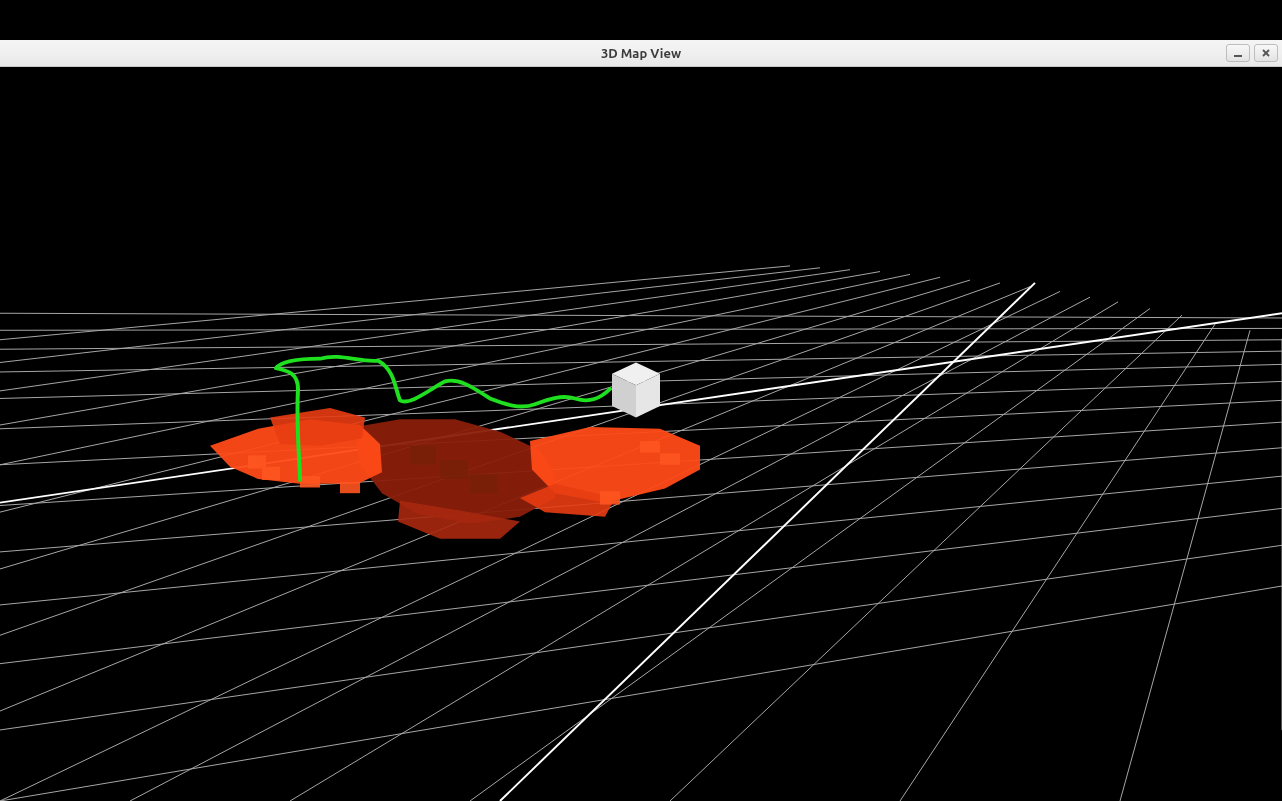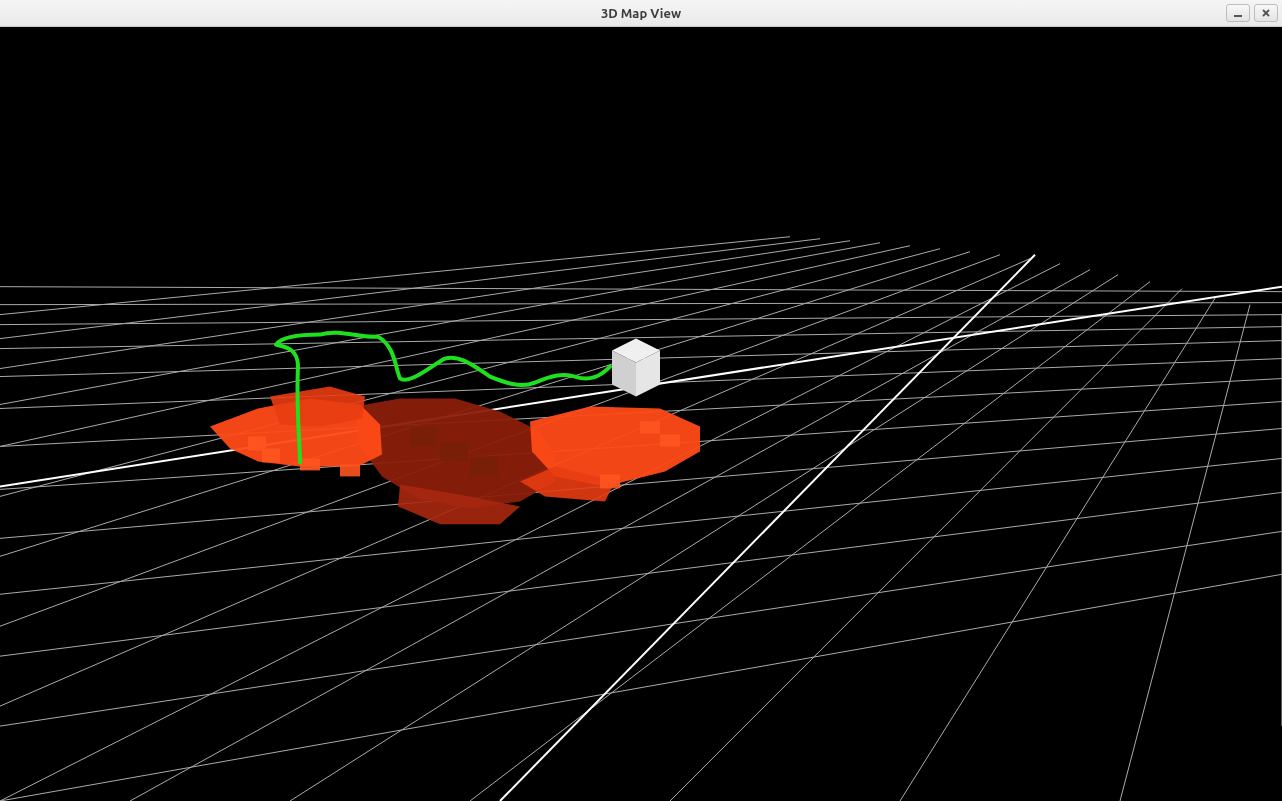--- a/index.html
+++ b/index.html
@@ -23,20 +23,21 @@
     height: 26px;
     flex: 0 0 26px;
     background: linear-gradient(#f5f5f5, #e9e9e9);
     border-bottom: 1px solid #c8c8c8;
     display: flex;
     align-items: center;
     position: relative;
     font-size: 13px;
     color: #3c3c3c;
     font-weight: 600;
+    margin-top: 40px;
   }
   .titlebar .title {
     position: absolute;
     left: 0; right: 0;
     text-align: center;
     pointer-events: none;
   }
   .titlebar .controls {
     margin-left: auto;
     display: flex;

